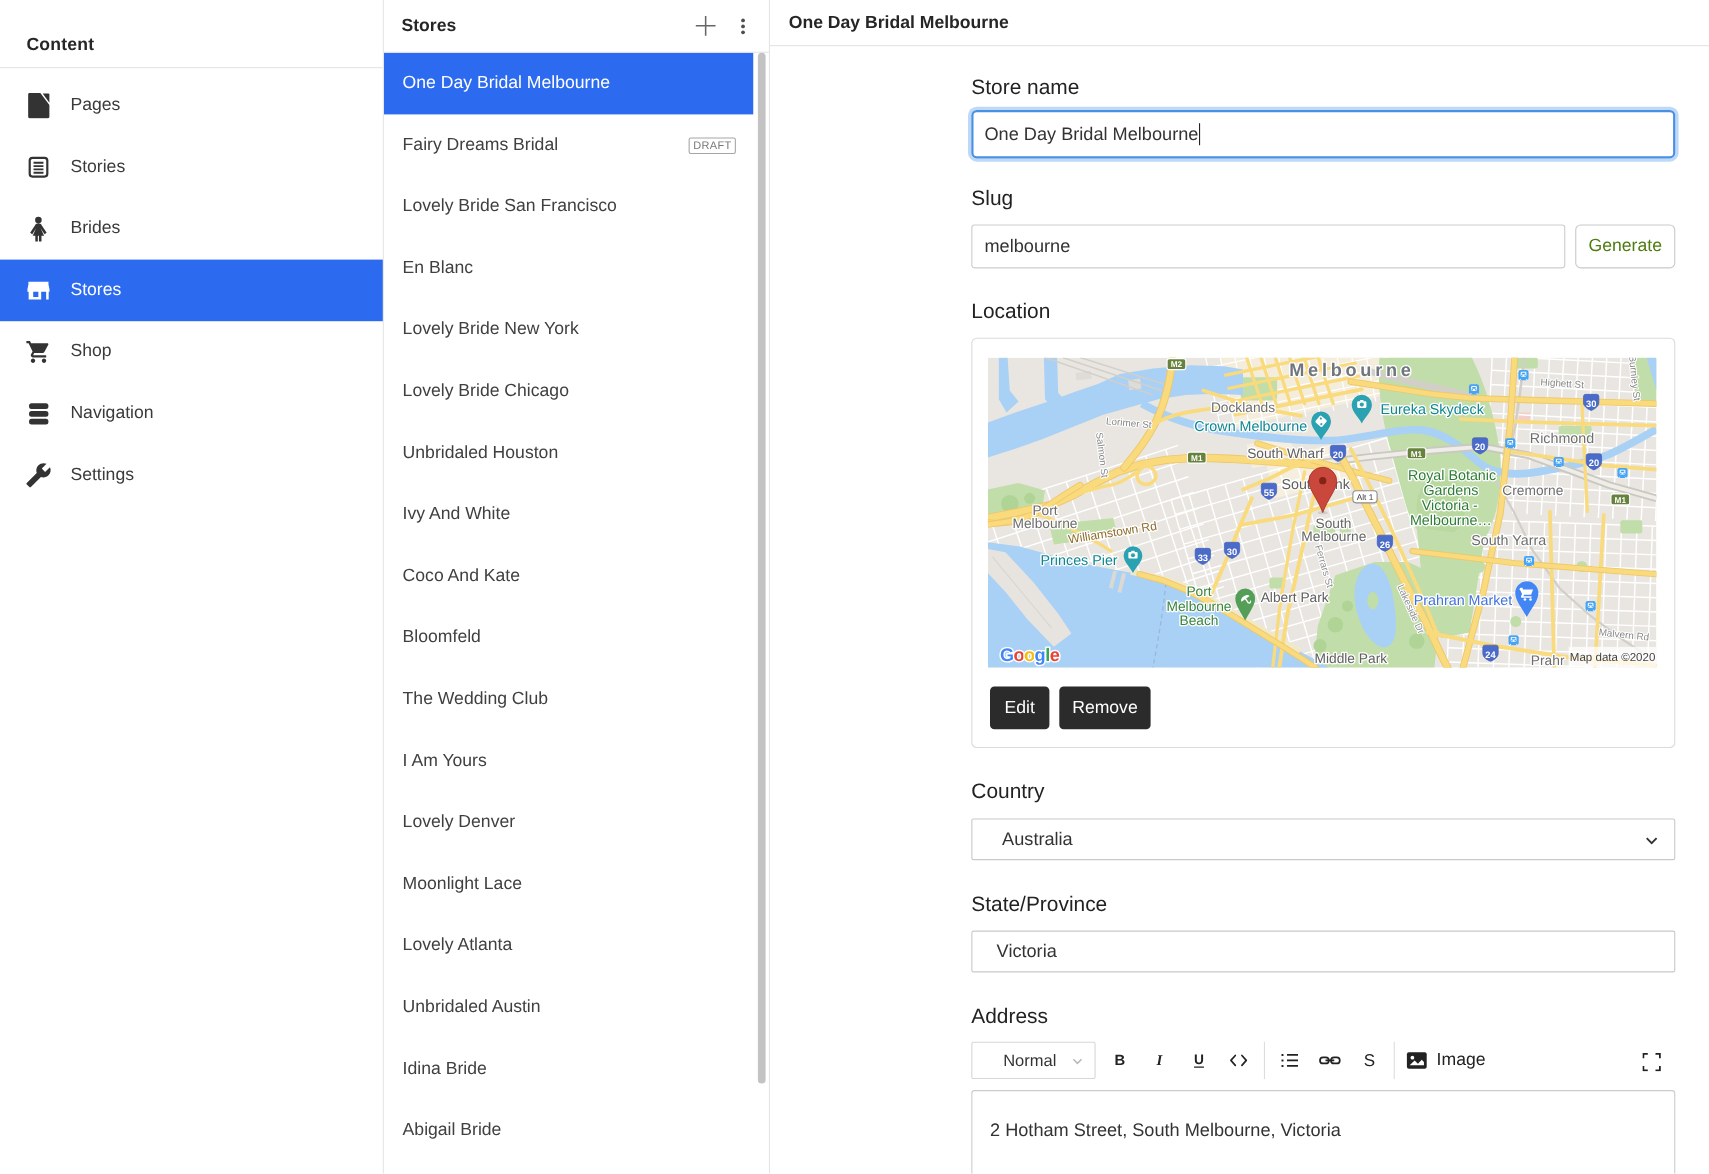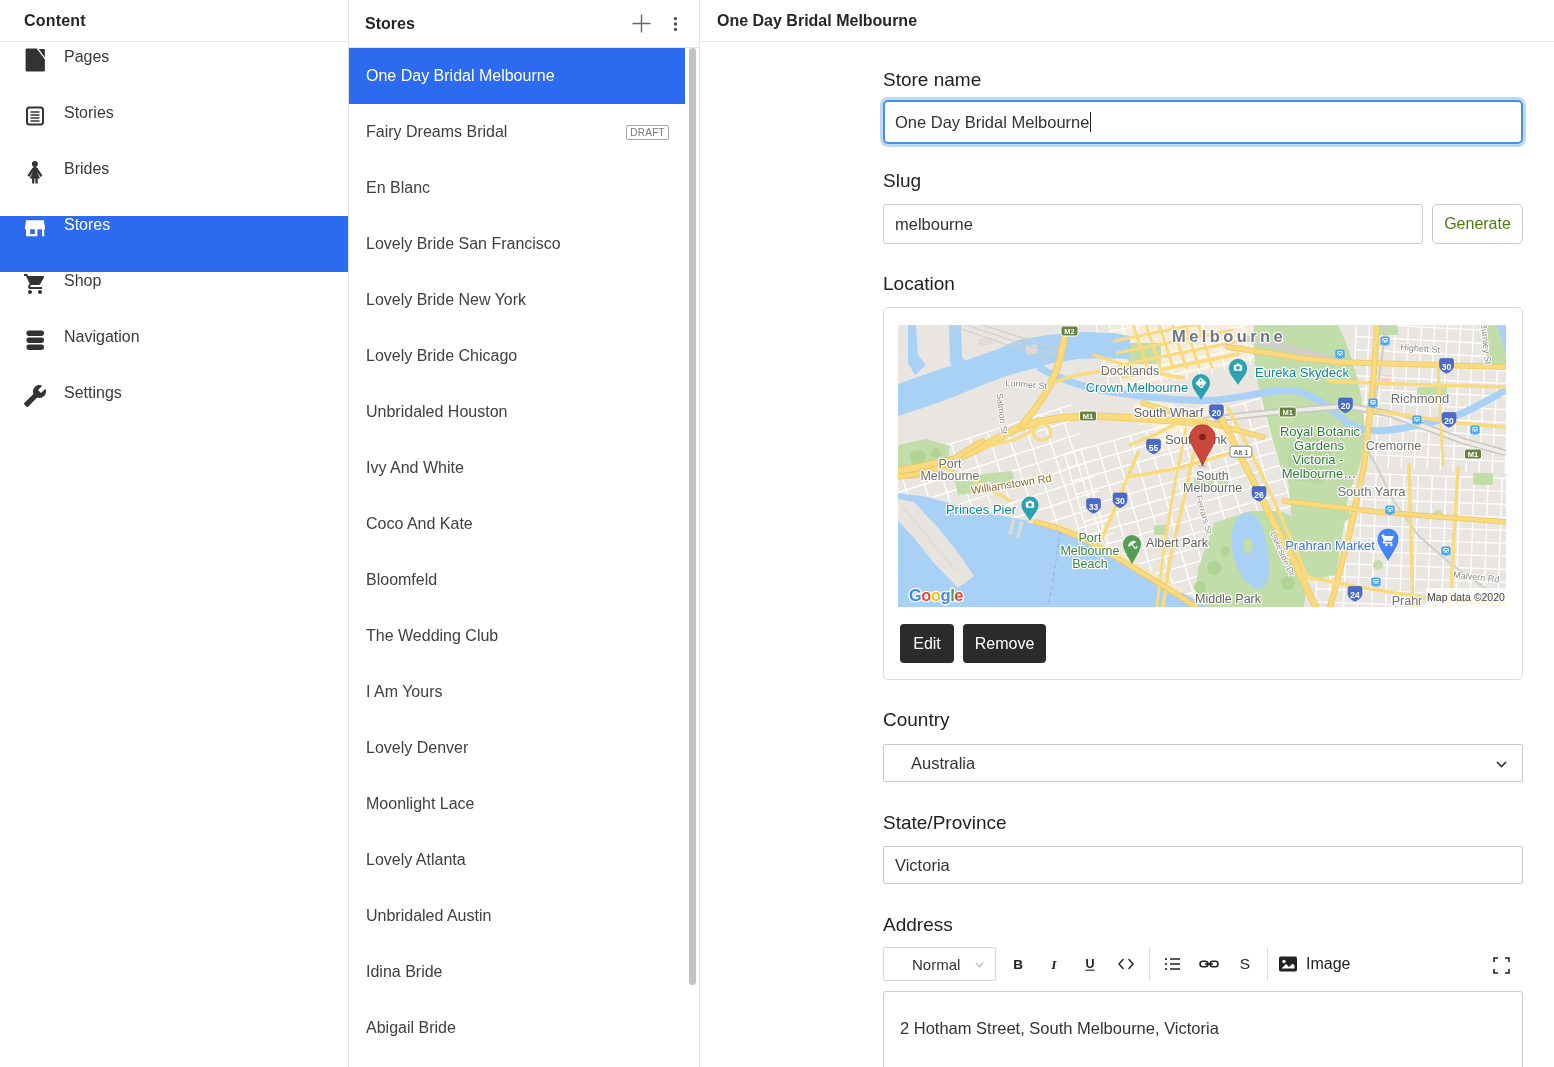--- a/index.html
+++ b/index.html
@@ -3,23 +3,23 @@
 <meta charset="utf-8">
 <style>
 * { margin:0; padding:0; box-sizing:border-box; }
 html,body { width:1554px; height:1067px; overflow:hidden; background:#fff;
   font-family:"Liberation Sans", sans-serif; }
 .app { position:relative; width:1554px; height:1067px; display:flex; }
 
 
 .sidebar { width:349px; height:100%; border-right:1px solid #e4e4e4; background:#fff; flex:0 0 349px; }
 .sidebar .hd { height:42px; border-bottom:1px solid #e4e4e4; display:flex; align-items:center; padding-left:24px;
-  font-size:16px; font-weight:bold; color:#262626; letter-spacing:.2px;}
+  font-size:16px; font-weight:bold; color:#262626; letter-spacing:.2px;margin-top:20px;}
 .nav { padding-top:6px; }
-.nav a { display:flex; align-items:flex-start; height:56px; padding-left:23px; color:#3a3a3a; font-size:16px; text-decoration:none; }
+.nav a { display:flex; align-items:center; height:56px; padding-left:23px; color:#3a3a3a; font-size:16px; text-decoration:none; }
 .nav a .ic { width:24px; height:24px; margin-right:17px; flex:0 0 24px; }
 .nav a.sel { background:#2c6bef; color:#fff; }
 .nav svg { display:block; }
 
 
 .listcol { width:351px; flex:0 0 351px; height:100%; border-right:1px solid #e4e4e4; background:#fff; position:relative; }
 .listcol .hd { height:48px; border-bottom:1px solid #e4e4e4; display:flex; align-items:center; padding:0 16px; position:relative; }
 .listcol .hd .ttl { font-size:16px; font-weight:bold; color:#262626; flex:1; }
 .items { position:absolute; top:48px; bottom:0; left:0; right:14px; overflow:hidden; }
 .item { height:56px; display:flex; align-items:center; padding:0 16px 0 17px; font-size:16px; color:#404040; }
@@ -44,21 +44,21 @@
 .genbtn { margin-left:9px; width:91px; height:40px; border:1px solid #c9c9c9; border-radius:5px; display:flex; align-items:center; justify-content:center; font-size:16px; color:#4d7c0f; background:#fff; }
 
 .fieldset { margin-top:12px; width:640px; height:373px; border:1px solid #dbdbdb; border-radius:5px; padding:17px 15px 0 14px; }
 .mapwrap { width:608px; height:282px; overflow:hidden; position:relative; }
 .btnrow { margin-top:17px; display:flex; gap:9px; margin-left:2px;align-items:center; }
 .dbtn { height:39px; background:#2b2b2b; color:#fff; font-size:16px; border-radius:4px; display:flex; align-items:center; justify-content:center; }
 .dbtn.e { width:54px; } .dbtn.r { width:83px; }
 
 .sel1 { margin-top:13px; width:640px; height:38px; border:1px solid #c9c9c9; border-radius:2px; display:flex; align-items:center; padding-left:27px; font-size:16.5px; color:#333; position:relative; }
 .sel1 .chev { position:absolute; right:15px; top:16px; }
-.in2 { margin-top:12px; width:640px; height:38px; border:1px solid #c9c9c9; border-radius:2px; display:flex; align-items:center; padding-left:11px; font-size:16.5px; color:#333; }
+.in2 { margin-top:12px; width:640px; height:38px; border:1px solid #c9c9c9; border-radius:2px; display:flex; align-items:center; padding-left:22px; font-size:16.5px; color:#333; }
 .toolbar { margin-top:11px; height:34px; display:flex; align-items:stretch; position:relative; }
 .tsel { width:113px; border:1px solid #d6d6d6; border-radius:2px; display:flex; align-items:center; padding-left:28px; font-size:15px; color:#333; position:relative; }
 .tsel .chev { position:absolute; right:11px; top:14px; opacity:.7;}
 .tgrp { display:flex; align-items:center; }
 .tbtn { width:36px; height:34px; display:flex; align-items:center; justify-content:center; color:#2f2f2f; }
 .tdiv { width:1px; background:#ddd; height:34px; }
 .editor { margin-top:10px; width:640px; height:90px; border:1px solid #ccc; border-radius:3px; padding:27px 0 0 16px; font-size:16.5px; color:#333; }
 </style>
 </head>
 <body>
@@ -122,22 +122,22 @@
         <g fill="#4f4f4f">
             <circle cx="4.5" cy="5.6" r="1.7"></circle>
             <circle cx="4.5" cy="11" r="1.7"></circle>
             <circle cx="4.5" cy="16.4" r="1.7"></circle>
           </g>
       </svg>
     </div>
     <div class="items">
       <div class="item sel">One Day Bridal Melbourne</div>
       <div class="item">Fairy Dreams Bridal <span class="badge">DRAFT</span></div>
+      <div class="item">Lovely Bride San Francisco</div>
       <div class="item">En Blanc</div>
-      <div class="item">Lovely Bride San Francisco</div>
       <div class="item">Lovely Bride New York</div>
       <div class="item">Lovely Bride Chicago</div>
       <div class="item">Unbridaled Houston</div>
       <div class="item">Ivy And White</div>
       <div class="item">Coco And Kate</div>
       <div class="item">Bloomfeld</div>
       <div class="item">The Wedding Club</div>
       <div class="item">I Am Yours</div>
       <div class="item">Lovely Denver</div>
       <div class="item">Moonlight Lace</div>

